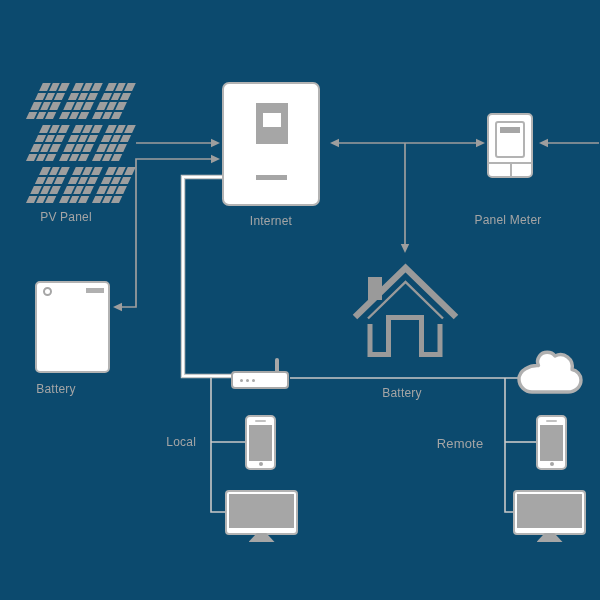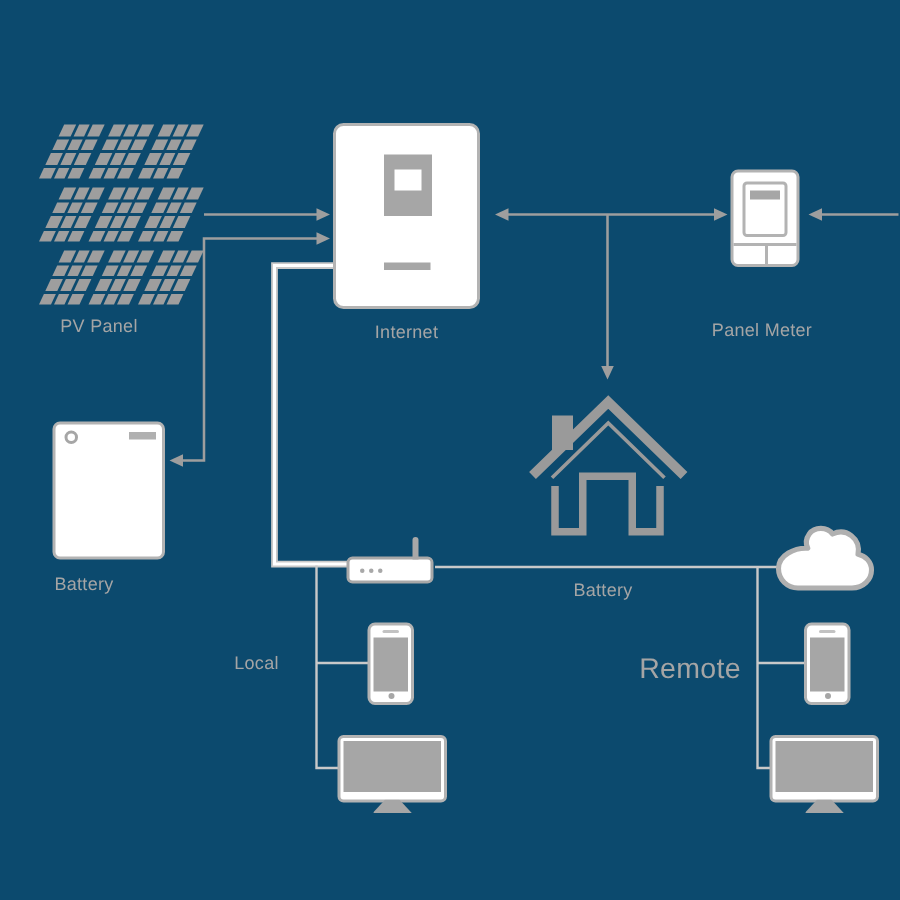--- a/index.html
+++ b/index.html
@@ -288,16 +288,16 @@
   <div class="node monitor" style="left:513px;top:490px">
     <div class="abs monitor-screen"></div>
     <div class="abs monitor-stand"></div>
   </div>
 
   <div class="diagram-label" style="left:26px;top:210px;width:80px">PV Panel</div>
   <div class="diagram-label" style="left:222px;top:214px;width:98px">Internet</div>
   <div class="diagram-label" style="left:458px;top:213px;width:100px">Panel Meter</div>
   <div class="diagram-label" style="left:16px;top:382px;width:80px">Battery</div>
   <div class="diagram-label" style="left:352px;top:386px;width:100px">Battery</div>
-  <div class="diagram-label" style="left:146px;top:435px;width:50px;text-align:center">Local</div>
-  <div class="diagram-label" style="left:425px;top:436px;width:70px;font-size:19px">Remote</div>
+  <div class="diagram-label" style="left:146px;top:435px;width:50px;text-align:right">Local</div>
+  <div class="diagram-label" style="left:425px;top:436px;width:70px;font-size:13px">Remote</div>
 
 </div>
 
 </body></html>

